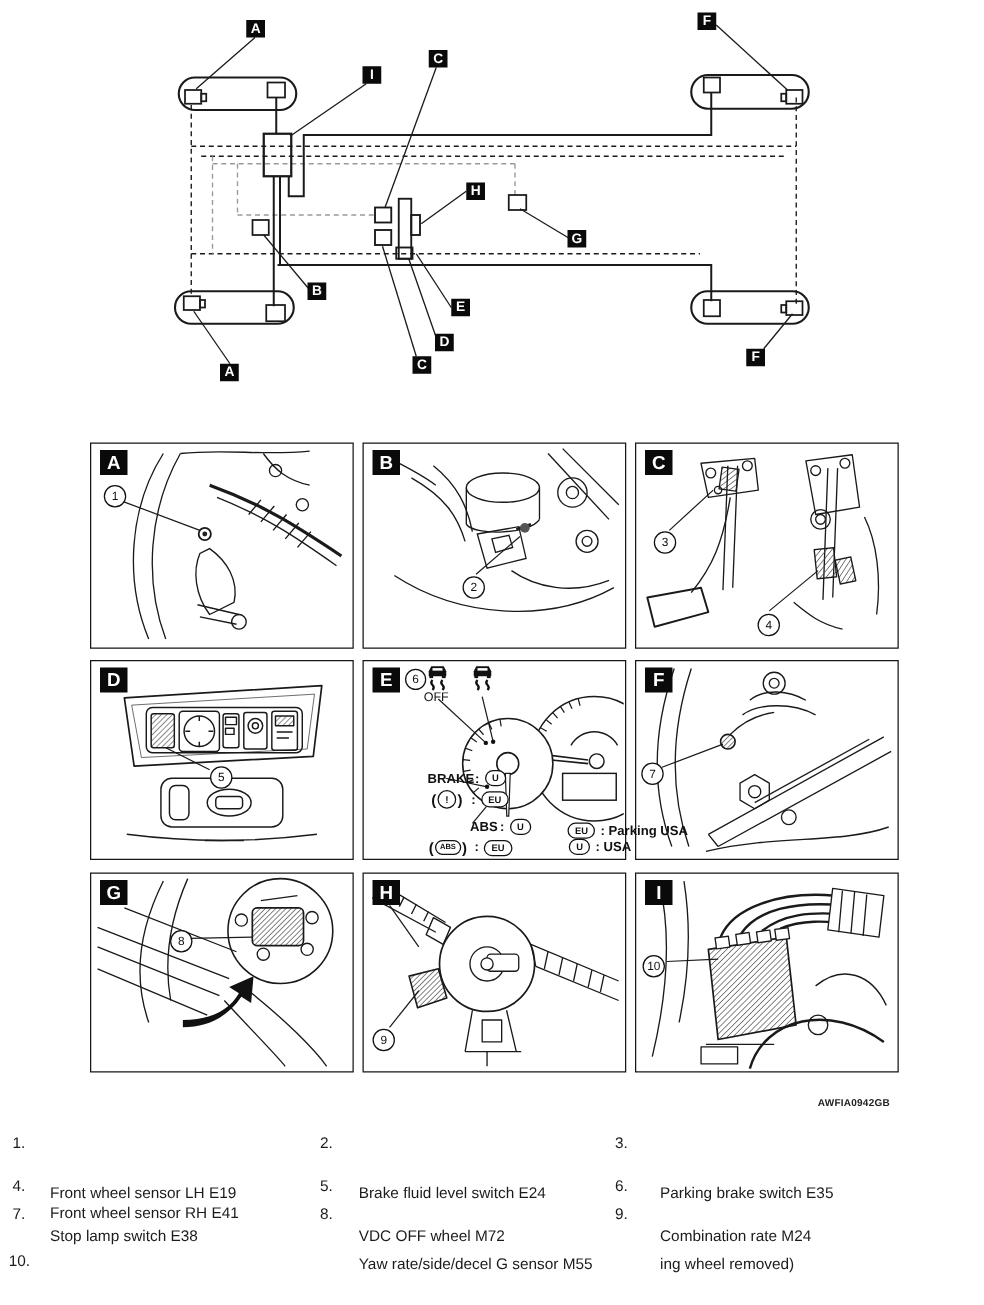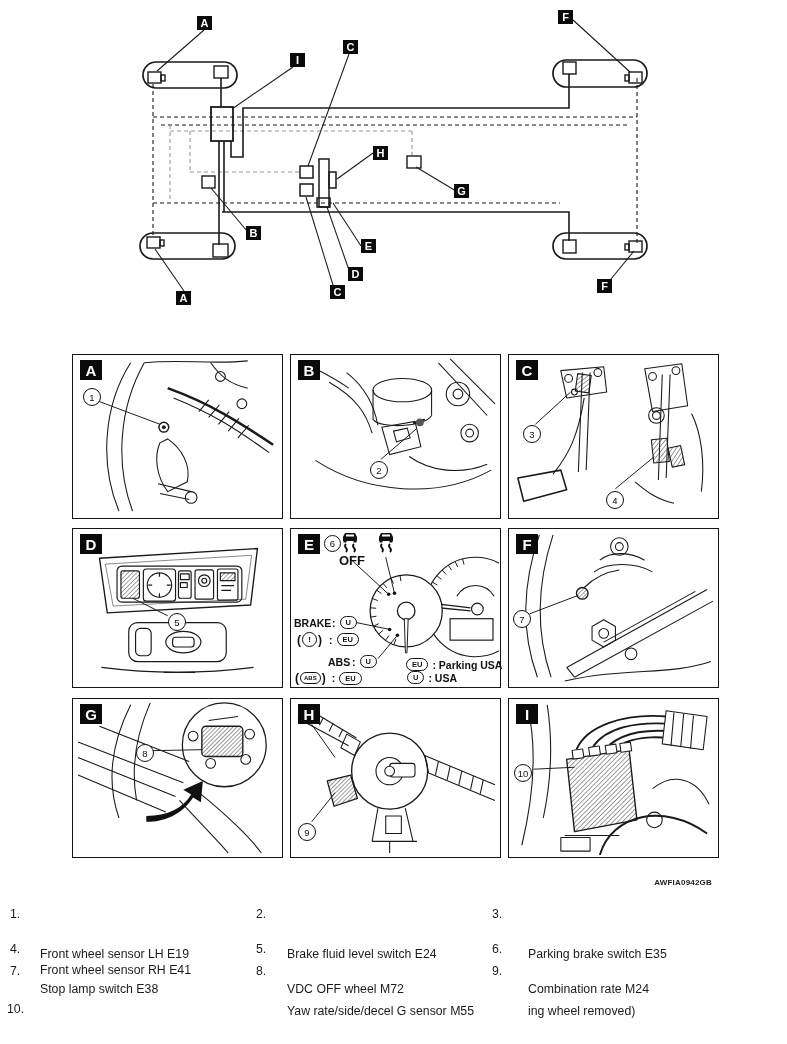--- a/index.html
+++ b/index.html
@@ -14,30 +14,30 @@
   .chip.lg{width:22px;height:20px;font-size:15px;left:7px;top:5px;}
   
   .co{position:absolute;width:16px;height:16px;border:1.4px solid #111;border-radius:50%;
       background:#fff;display:flex;align-items:center;justify-content:center;
       font-size:9.5px;color:#111;z-index:3;}
   
   .panel{position:absolute;border:1.6px solid #161616;background:#fff;box-sizing:border-box;}
   .panel > svg{position:absolute;left:0;top:0;}
   
   .erow{position:absolute;display:flex;align-items:center;font-weight:bold;font-size:10.5px;
-        color:#111;white-space:nowrap;z-index:3;}
+        color:#111;white-space:nowrap;z-index:3;margin-left:48px;}
   .pill{display:inline-flex;align-items:center;justify-content:center;border:1.2px solid #111;
         border-radius:8px;font-size:7.5px;font-weight:bold;height:11px;padding:0 5px;
         background:#fff;margin-left:4px;}
   .cicon{display:inline-flex;width:13px;height:13px;border:1.3px solid #111;border-radius:50%;
          align-items:center;justify-content:center;font-size:8px;font-weight:bold;margin:0 1px;}
   .oicon{display:inline-flex;height:10px;border:1.1px solid #111;border-radius:6px;
          padding:0 3px;font-size:6px;font-weight:bold;align-items:center;margin:0 1px;}
   .paren{font-size:12px;font-weight:bold;}
-  .off{position:absolute;font-size:13px;font-weight:bold;z-index:3;}
+  .off{position:absolute;font-size:10px;font-weight:normal;z-index:3;}
   .caricon{position:absolute;z-index:3;}
   
   .lnum{position:absolute;font-size:12.3px;color:#1b1b1b;}
   .ltxt{position:absolute;font-size:12.3px;line-height:15.5px;color:#1b1b1b;margin-top:40px;}
   .figcode{position:absolute;left:560px;top:878px;width:152px;text-align:right;
            font-size:8px;font-weight:bold;letter-spacing:.2px;color:#222;}
 </style>
 </head>
 <body>
 

